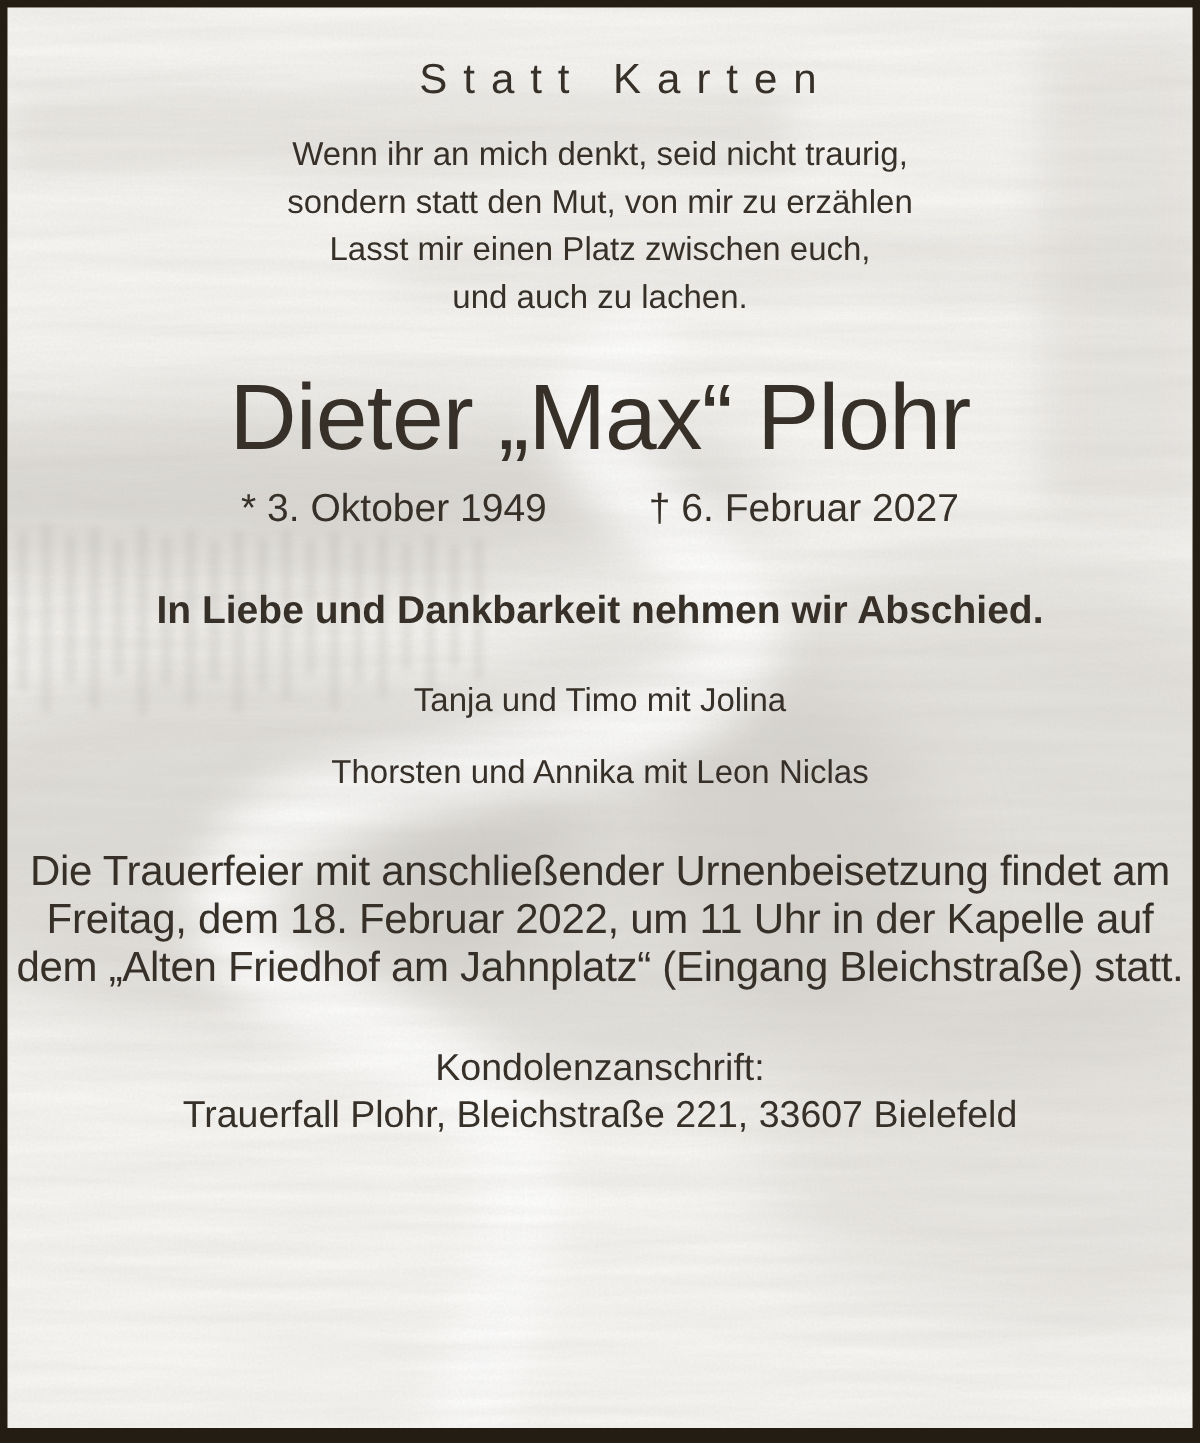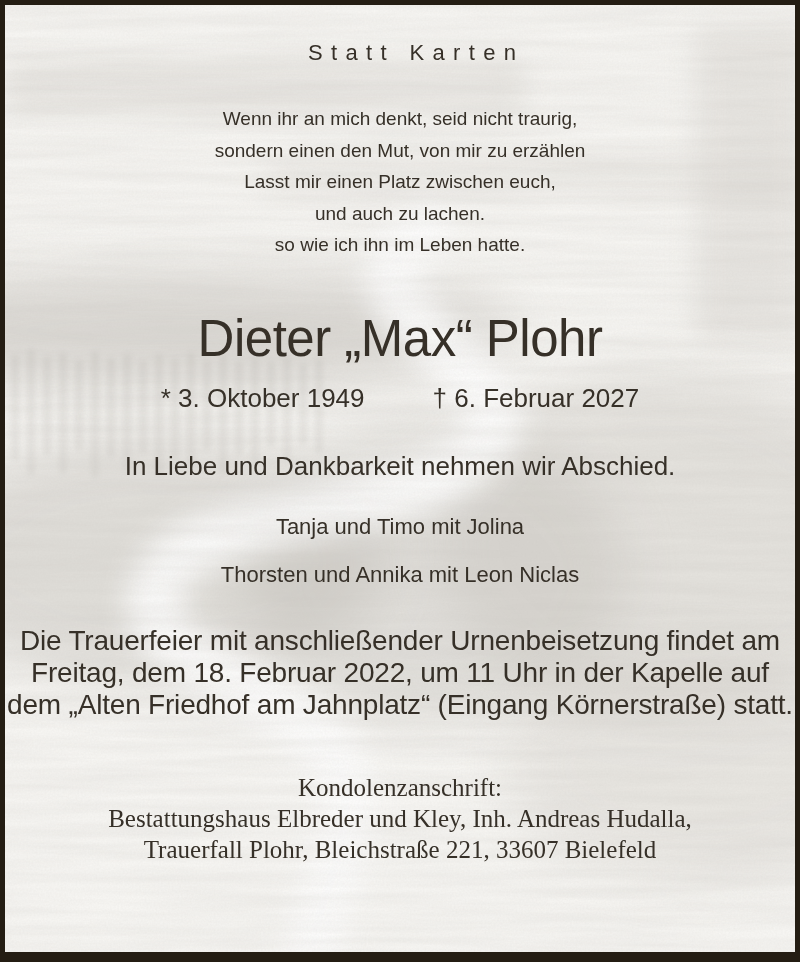--- a/index.html
+++ b/index.html
@@ -27,68 +27,68 @@
     display: block;
   }
   .content {
     position: relative;
     height: 100%;
     text-align: center;
     color: #363028;
   }
   .statt {
     margin-top: 34px;
-    font-size: 22px;
+    font-size: 28px;
     line-height: 28px;
     letter-spacing: 0.38em;
     text-indent: 0.38em;
     padding-left: 24px;
   }
   .poem {
-    margin-top: 36px;
-    font-size: 19px;
+    margin-top: 20px;
+    font-size: 22px;
     line-height: 31.5px;
   }
   .name {
-    margin-top: 42px;
-    font-size: 51px;
+    margin-top: 30px;
+    font-size: 62px;
     line-height: 72px;
     font-weight: 400;
     letter-spacing: -0.5px;
     white-space: nowrap;
   }
   .dates {
     margin-top: 8px;
     font-size: 26px;
     line-height: 30px;
     display: flex;
     justify-content: center;
     gap: 68px;
   }
   .farewell {
     margin-top: 38px;
     font-size: 26px;
     line-height: 30px;
+    font-weight: bold;
   }
   .mourners {
     margin-top: 22px;
     font-size: 22px;
     line-height: 48px;
   }
   .funeral {
     margin-top: 26px;
     font-size: 28px;
     line-height: 32px;
     letter-spacing: -0.2px;
   }
   .condolence {
-    margin-top: 51px;
+    margin-top: 36px;
     font-size: 25px;
     line-height: 31px;
-    font-family: Liberation Serif, serif;
   }
 </style>
 </head>
 <body>
 
 <div class="page">
 
   <svg class="bg" viewBox="0 0 790 947" preserveAspectRatio="none" aria-hidden="true">
     <defs>
       <filter id="b3" x="-30%" y="-30%" width="160%" height="160%">
@@ -150,46 +150,44 @@
     <rect width="790" height="947" filter="url(#streaks)"></rect>
     <rect width="790" height="947" filter="url(#grain)"></rect>
   </svg>
 
   <div class="content">
 
     <div class="statt">Statt Karten</div>
 
     <div class="poem">
       <div>Wenn ihr an mich denkt, seid nicht traurig,</div>
-      <div>sondern einen den Mut, von mir zu erzählen</div>
+      <div>sondern statt den Mut, von mir zu erzählen</div>
       <div>Lasst mir einen Platz zwischen euch,</div>
       <div>und auch zu lachen.</div>
-      <div>so wie ich ihn im Leben hatte.</div>
     </div>
 
     <div class="name">Dieter „Max“ Plohr</div>
 
     <div class="dates">
       <span>* 3. Oktober 1949</span>
       <span>† 6. Februar 2027</span>
     </div>
 
     <div class="farewell">In Liebe und Dankbarkeit nehmen wir Abschied.</div>
 
     <div class="mourners">
       <div>Tanja und Timo mit Jolina</div>
       <div>Thorsten und Annika mit Leon Niclas</div>
     </div>
 
     <div class="funeral">
       <div>Die Trauerfeier mit anschließender Urnenbeisetzung findet am</div>
       <div>Freitag, dem 18. Februar 2022, um 11 Uhr in der Kapelle auf</div>
-      <div>dem „Alten Friedhof am Jahnplatz“ (Eingang Körnerstraße) statt.</div>
+      <div>dem „Alten Friedhof am Jahnplatz“ (Eingang Bleichstraße) statt.</div>
     </div>
 
     <div class="condolence">
       <div>Kondolenzanschrift:</div>
-      <div>Bestattungshaus Elbreder und Kley, Inh. Andreas Hudalla,</div>
       <div>Trauerfall Plohr, Bleichstraße 221, 33607 Bielefeld</div>
     </div>
 
   </div>
 </div>
 
 </body></html>

